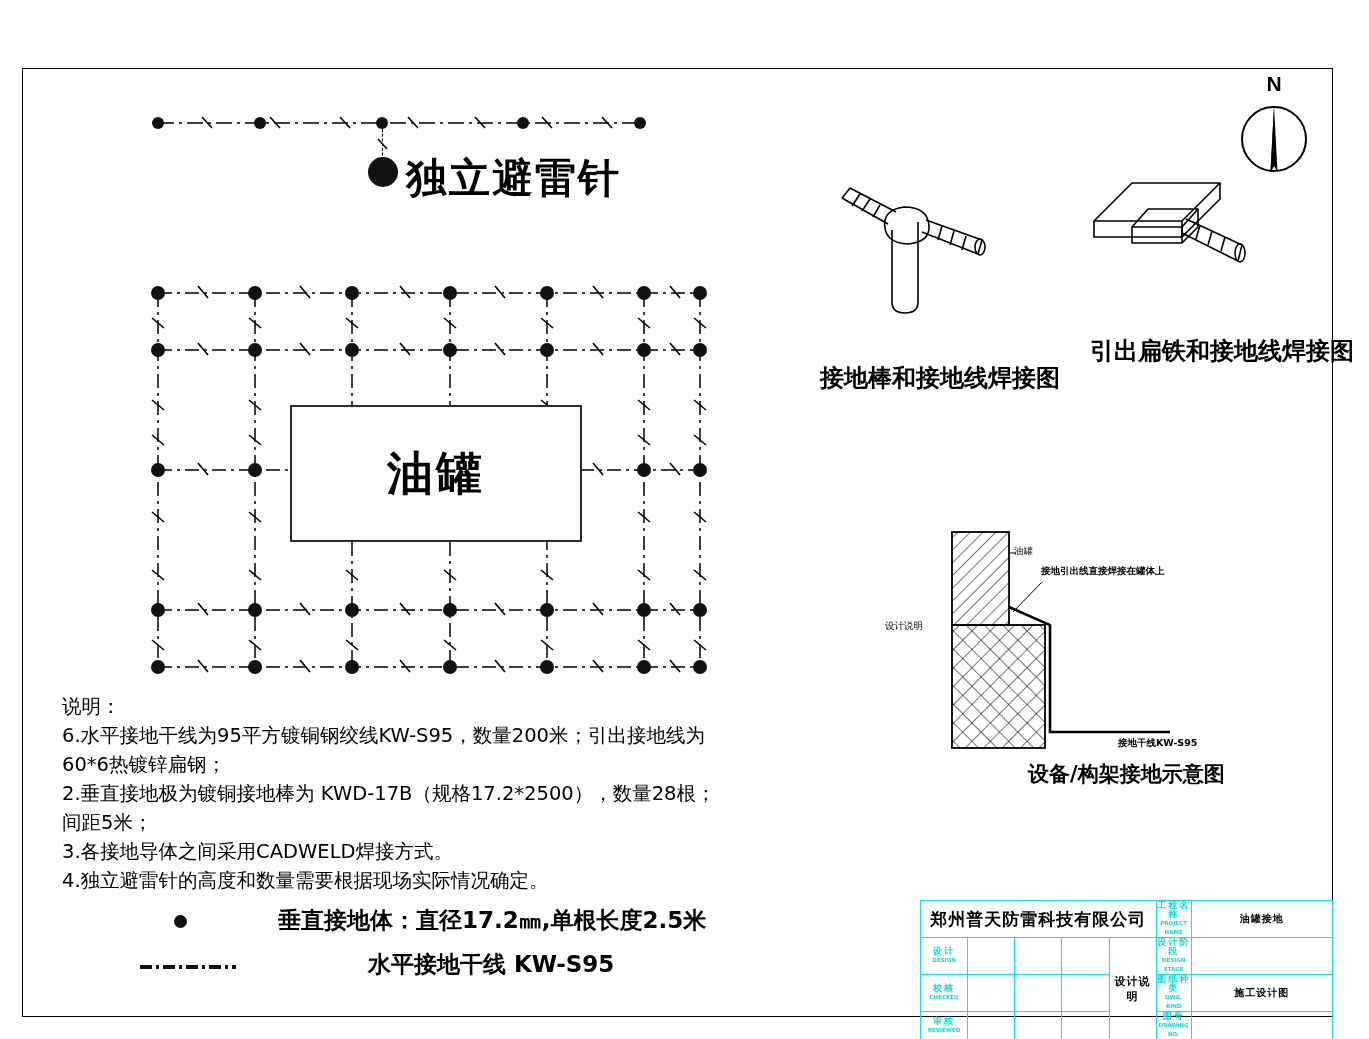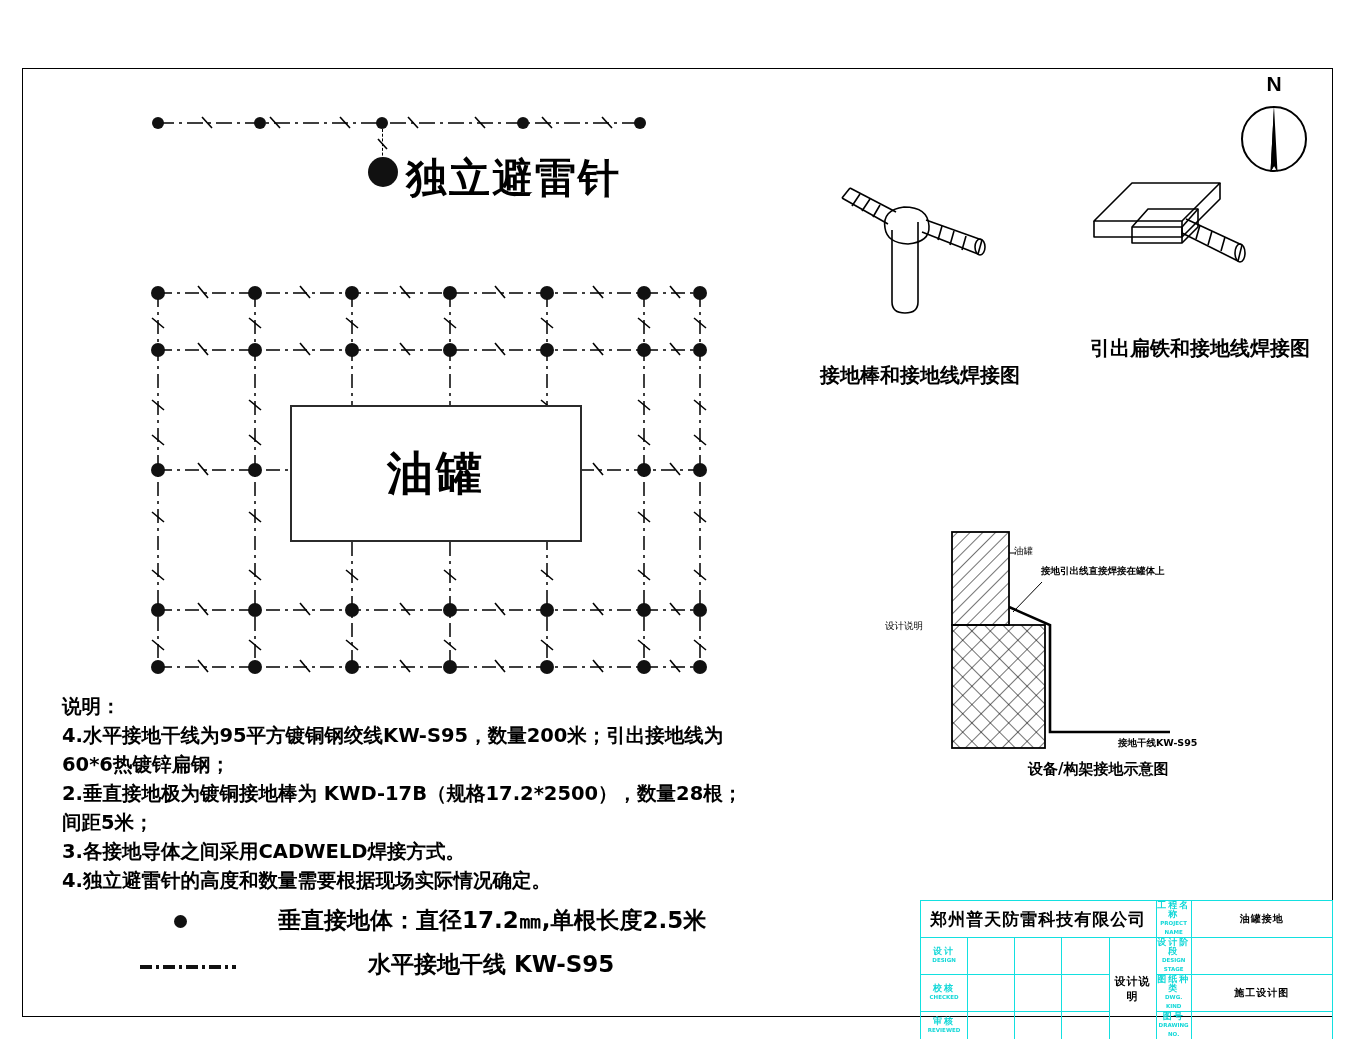--- a/index.html
+++ b/index.html
@@ -71,21 +71,21 @@
   
   #notes {
     left: 62px;
     top: 692px;
     width: 740px;
     font-family: "DejaVu Sans", sans-serif;
     font-size: 19.5px;
     line-height: 29px;
     color: #000;
   }
-  #notes div { white-space: nowrap; font-weight: bold; }
+  #notes div { white-space: nowrap; }
 
   
   #legend { left: 140px; top: 905px; width: 620px; }
   .legend-row { position: relative; height: 44px; }
   .legend-text {
     position: absolute;
     font-family: "DejaVu Sans", sans-serif;
     font-size: 23px;
     font-weight: 700;
     white-space: nowrap;
@@ -106,38 +106,38 @@
     text-align: center;
     font-family: "Liberation Sans", sans-serif;
     font-size: 21px;
     font-weight: 700;
   }
 
   
   .detail-caption {
     position: absolute;
     font-family: Liberation Mono, monospace;
-    font-size: 20px;
+    font-size: 24px;
     font-weight: 700;
     white-space: nowrap;
   }
 
   
   .tiny-label {
     position: absolute;
     font-family: "DejaVu Sans", sans-serif;
     font-size: 9.5px;
     white-space: nowrap;
     color: #000;
   }
   .tiny-label.bold { font-weight: 700; }
   #eq-caption {
     position: absolute;
     font-family: "DejaVu Sans", sans-serif;
-    font-size: 15px;
+    font-size: 21px;
     font-weight: 700;
     white-space: nowrap;
   }
 
   
   #title-block {
     left: 920px;
     top: 900px;
     width: 413px;
     height: 117px;
@@ -437,21 +437,21 @@
     </svg>
     <div class="tiny-label" style="left:134px;top:25px;">油罐</div>
     <div class="tiny-label bold" style="left:161px;top:45px;">接地引出线直接焊接在罐体上</div>
     <div class="tiny-label" style="left:5px;top:100px;">设计说明</div>
     <div class="tiny-label bold" style="left:238px;top:217px;">接地干线KW-S95</div>
     <div id="eq-caption" style="left:148px;top:240px;">设备/构架接地示意图</div>
   </div>
 
   <div class="abs" id="notes">
     <div>说明：</div>
-    <div>4.水平接地干线为95平方镀铜钢绞线KW-S95，数量200米；引出接地线为</div>
+    <div>6.水平接地干线为95平方镀铜钢绞线KW-S95，数量200米；引出接地线为</div>
     <div>60*6热镀锌扁钢；</div>
     <div>2.垂直接地极为镀铜接地棒为 KWD-17B（规格17.2*2500），数量28根；</div>
     <div>间距5米；</div>
     <div>3.各接地导体之间采用CADWELD焊接方式。</div>
     <div>4.独立避雷针的高度和数量需要根据现场实际情况确定。</div>
   </div>
 
   <div class="abs" id="legend">
     <div class="legend-row">
       <div id="legend-dot"></div>

